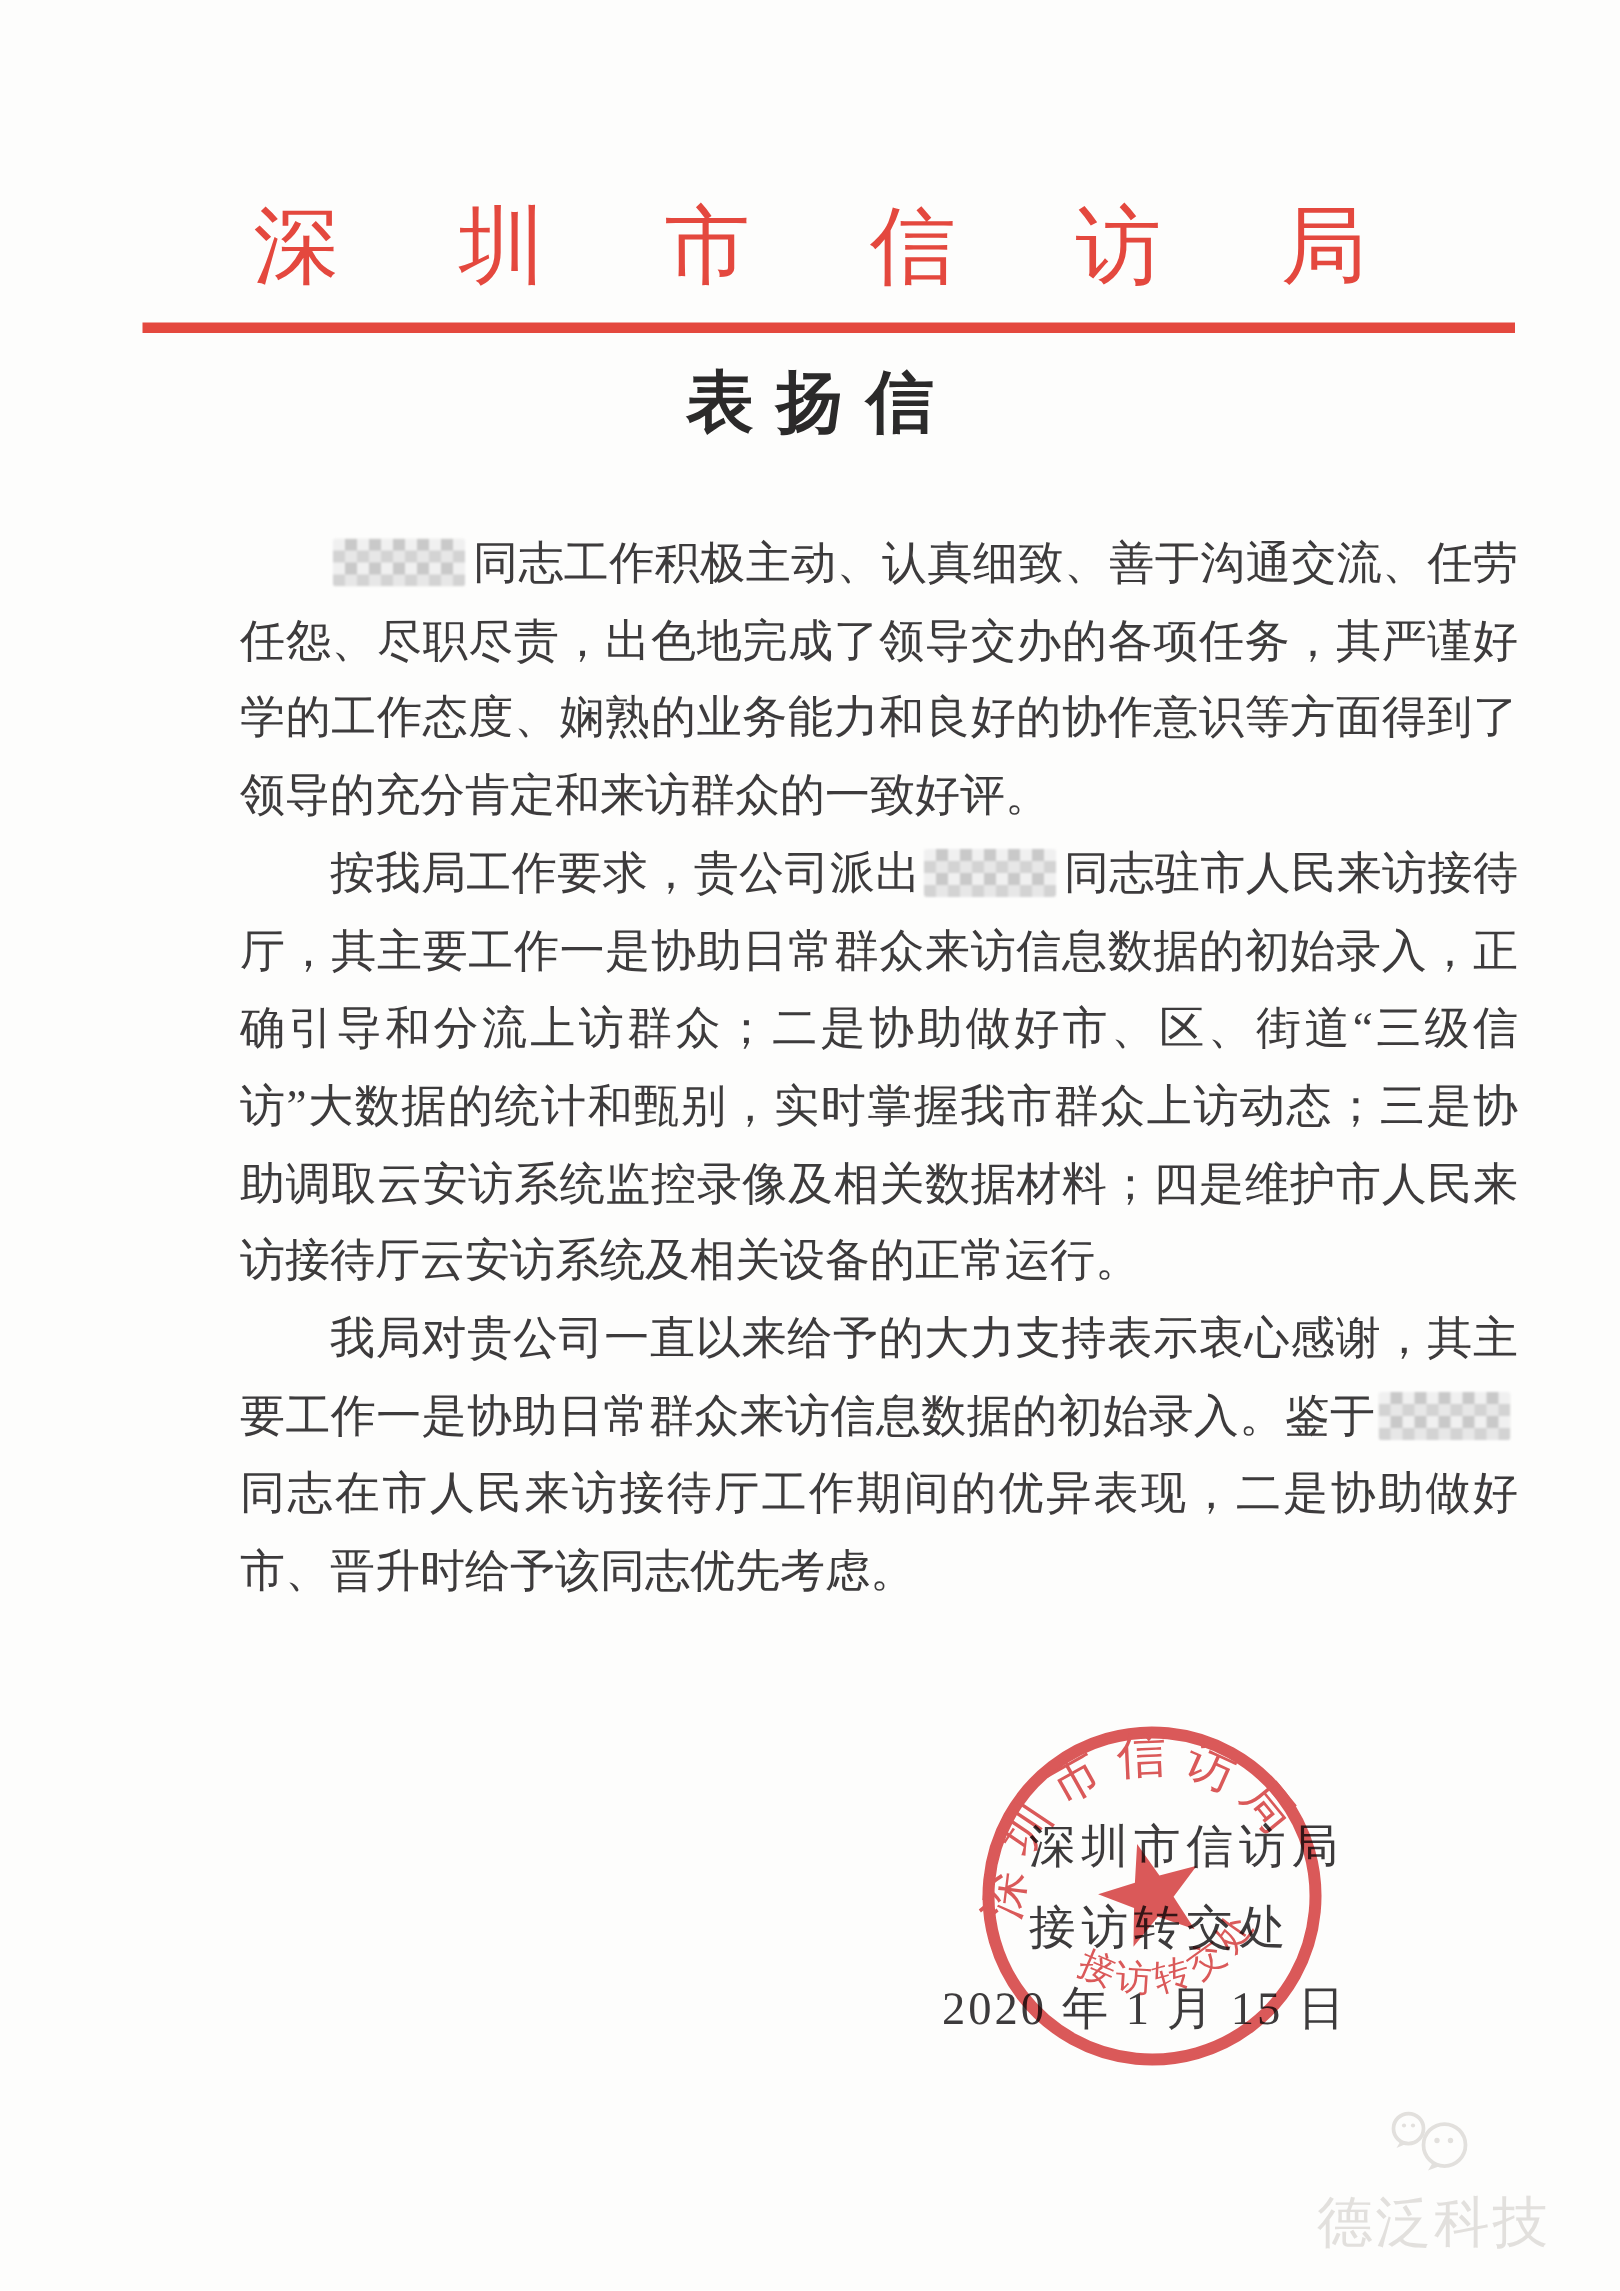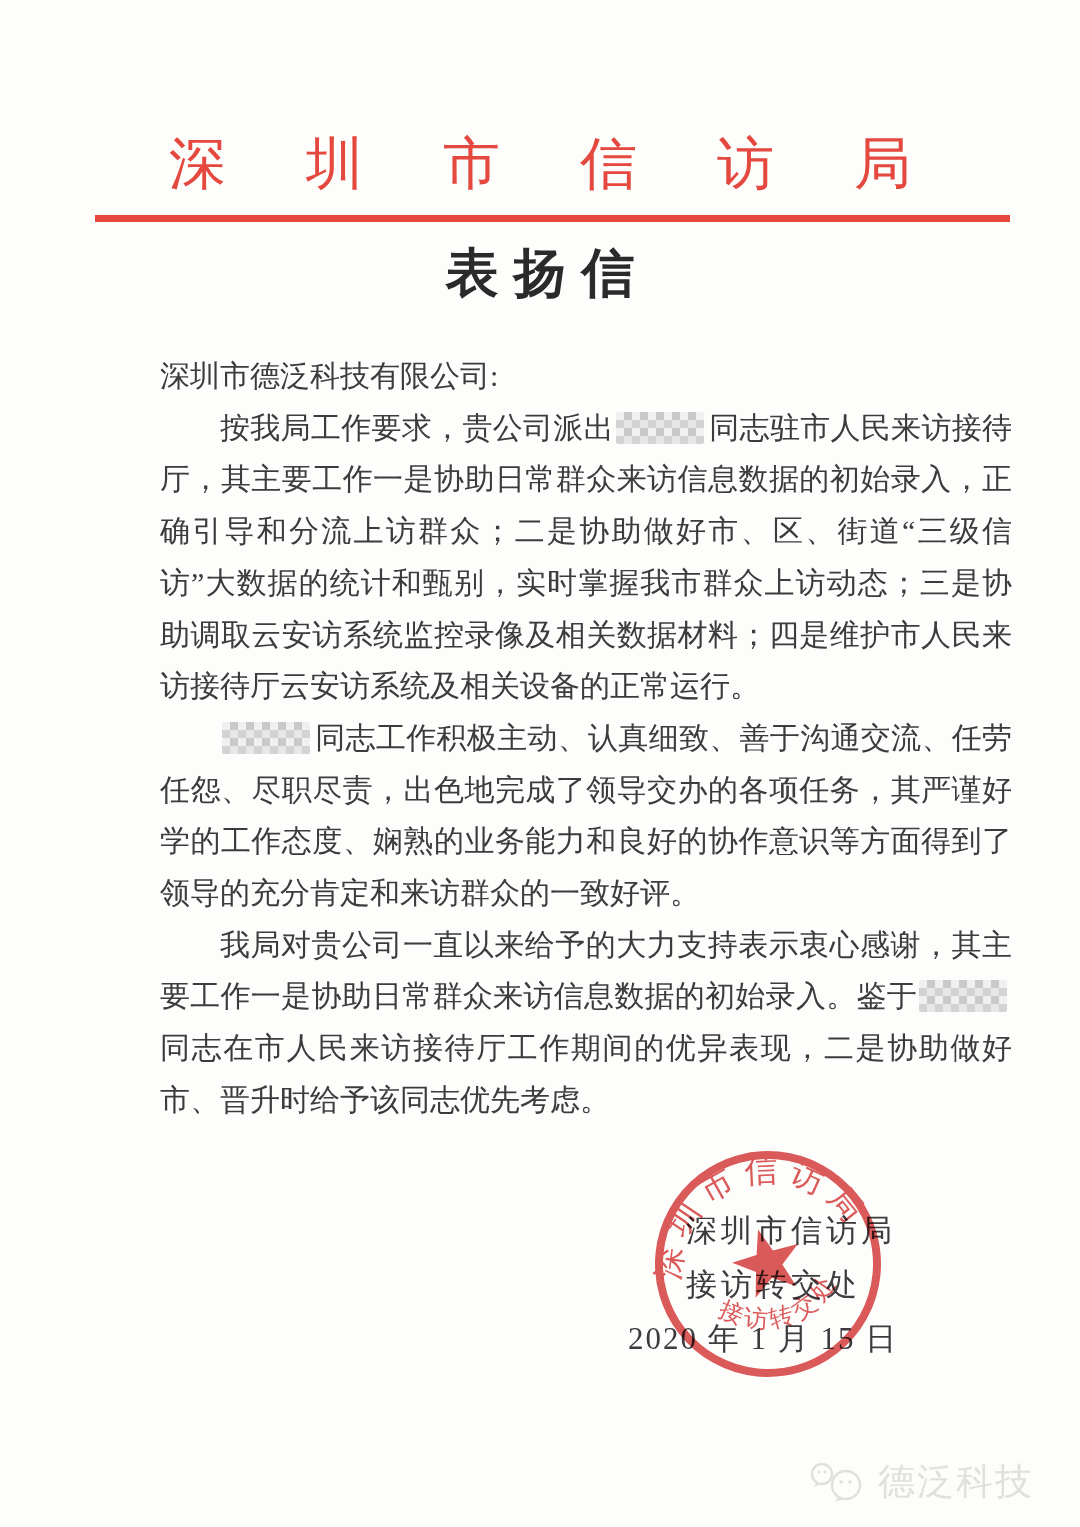--- a/index.html
+++ b/index.html
@@ -33,21 +33,21 @@
   }
   .red-rule{
     position:absolute;top:215px;left:95px;
     width:915px;height:7px;
     background:var(--accent-red);
   }
   .doc-title{
     position:absolute;top:238px;left:0;width:100%;
     margin:0;
     text-align:center;
-    font-size:53px;font-weight:bold;
+    font-size:45px;font-weight:bold;
     color:#2b2a2a;
     letter-spacing:15px;text-indent:15px;
   }
   
   .letter-body{
     position:absolute;top:350px;left:160px;
     width:852px;
     font-size:30px;line-height:51.7px;
     text-align:justify;
     text-justify:inter-ideograph;
@@ -85,39 +85,39 @@
   }
   .seal svg{width:100%;height:100%;}
   
   .watermark{
     position:absolute;right:46px;bottom:20px;
     display:flex;align-items:center;gap:8px;
     color:var(--watermark-gray);
     font-size:37px;
     letter-spacing:2px;
     font-family:Liberation Mono, monospace;
+    flex-direction:column;
   }
   .wm-logo{display:inline-flex;}
 </style>
 </head>
 <body>
 
 <div class="page">
 
   <div class="letterhead">深圳市信访局</div>
 
   <div class="red-rule"></div>
 
   <h1 class="doc-title">表扬信</h1>
 
   <div class="letter-body">
-    <p class="salutation">深圳市德泛科技有限公司:</p>
     <div>
+        <p class="para-indent"><span class="redacted"></span><span>同志工作积极主动、认真细致、善于沟通交流、任劳任怨、尽职尽责，出色地完成了领导交办的各项任务，其严谨好学的工作态度、娴熟的业务能力和良好的协作意识等方面得到了领导的充分肯定和来访群众的一致好评。</span></p>
         <p class="para-indent"><span>按我局工作要求，贵公司派出</span><span class="redacted"></span><span>同志驻市人民来访接待厅，其主要工作一是协助日常群众来访信息数据的初始录入，正确引导和分流上访群众；二是协助做好市、区、街道“三级信访”大数据的统计和甄别，实时掌握我市群众上访动态；三是协助调取云安访系统监控录像及相关数据材料；四是维护市人民来访接待厅云安访系统及相关设备的正常运行。</span></p>
-        <p class="para-indent"><span class="redacted"></span><span>同志工作积极主动、认真细致、善于沟通交流、任劳任怨、尽职尽责，出色地完成了领导交办的各项任务，其严谨好学的工作态度、娴熟的业务能力和良好的协作意识等方面得到了领导的充分肯定和来访群众的一致好评。</span></p>
         <p class="para-indent"><span>我局对贵公司一直以来给予的大力支持表示衷心感谢，其主要工作一是协助日常群众来访信息数据的初始录入。鉴于</span><span class="redacted"></span><span>同志在市人民来访接待厅工作期间的优异表现，二是协助做好市、晋升时给予该同志优先考虑。</span></p>
       </div>
   </div>
 
   <div class="signature">
     <div class="sig-org">深圳市信访局</div>
     <div class="sig-dept">接访转交处</div>
     <div class="sig-date">2020 年 1 月 15 日</div>
   </div>
 

